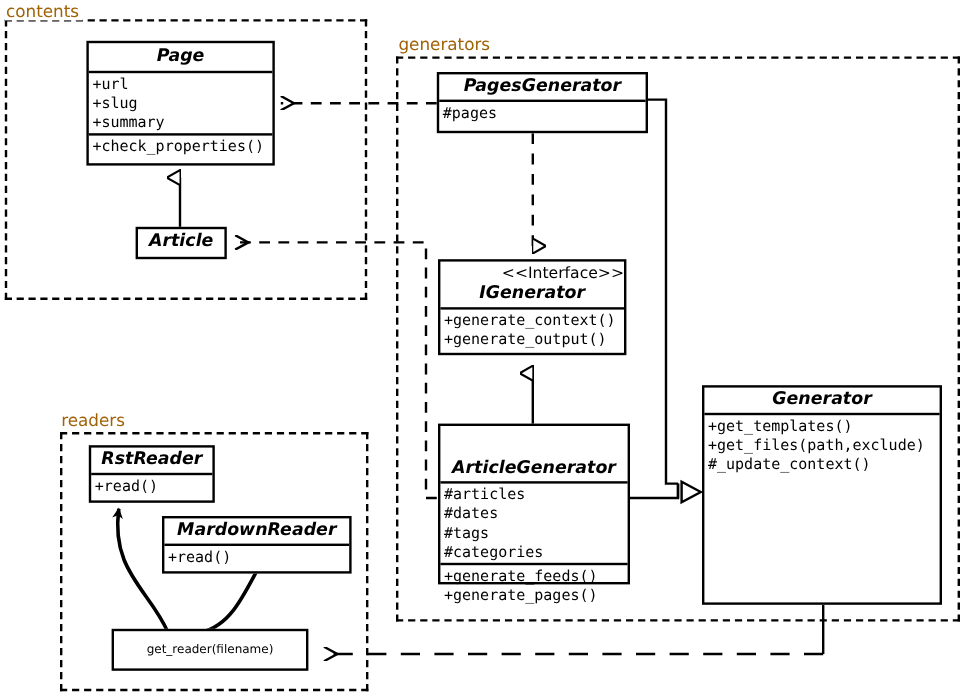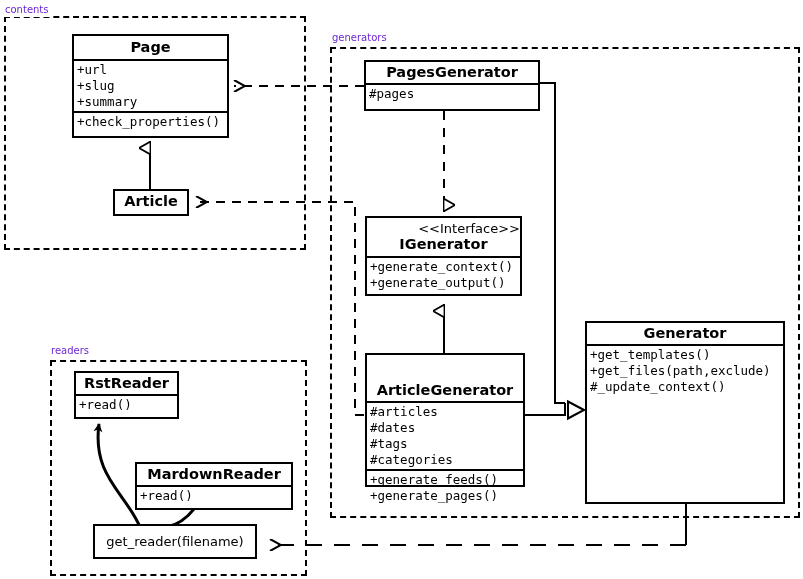--- a/index.html
+++ b/index.html
@@ -22,23 +22,23 @@
   
   .package {
     position: absolute;
     border: 2px dashed #000;
     box-sizing: border-box;
     background: transparent;
   }
   .pkg-label {
     position: absolute;
     font-family: "DejaVu Sans", sans-serif;
-    font-size: 10px;
+    font-size: 14px;
     line-height: 14px;
-    color: #6d28d9;
+    color: #a16207;
     background: #fff;
     padding: 0 3px 0 1px;
     white-space: nowrap;
     z-index: 6;
   }
   
   .uml {
     position: absolute;
     box-sizing: border-box;
     border: 2px solid #000;
@@ -46,20 +46,21 @@
     z-index: 5;
   }
   .uml .hdr {
     font-family: "DejaVu Sans", sans-serif;
     font-weight: bold;
     font-size: 14.5px;
     text-align: center;
     padding: 3px 4px 4px 4px;
     line-height: 16px;
     white-space: nowrap;
+    font-style: italic;
   }
   .uml .stereo {
     font-family: "DejaVu Sans", sans-serif;
     font-weight: normal;
     font-size: 13px;
     text-align: right;
     line-height: 15px;
     padding-top: 3px;
   }
   .uml .hdr.with-stereo {
@@ -75,21 +76,21 @@
   .uml .sect div {
     white-space: nowrap;
   }
   .uml.plain {
     display: flex;
     align-items: center;
     justify-content: center;
   }
   .uml.plain .lbl {
     font-family: "DejaVu Sans", sans-serif;
-    font-size: 13px;
+    font-size: 10px;
     text-align: center;
     white-space: nowrap;
   }
   
   #wires {
     position: absolute;
     left: 0; top: 0;
     width: 803px;
     height: 579px;
     z-index: 4;
@@ -246,21 +247,21 @@
     </div>
   </div>
 
   <div class="uml" style="left:74px; top:371px; width:105px; height:48px;">
     <div class="hdr" style="padding-top:2px; padding-bottom:3px;">RstReader</div>
     <div class="sect">
       <div>+read()</div>
     </div>
   </div>
 
-  <div class="uml" style="left:135px; top:430px; width:158px; height:48px;margin-top:32px;">
+  <div class="uml" style="left:135px; top:430px; width:158px; height:48px;">
     <div class="hdr" style="padding-top:2px; padding-bottom:3px;">MardownReader</div>
     <div class="sect">
       <div>+read()</div>
     </div>
   </div>
 
   <div class="uml plain" style="left:93px; top:524px; width:164px; height:35px;">
     <div class="lbl">get_reader(filename)</div>
   </div>
 

